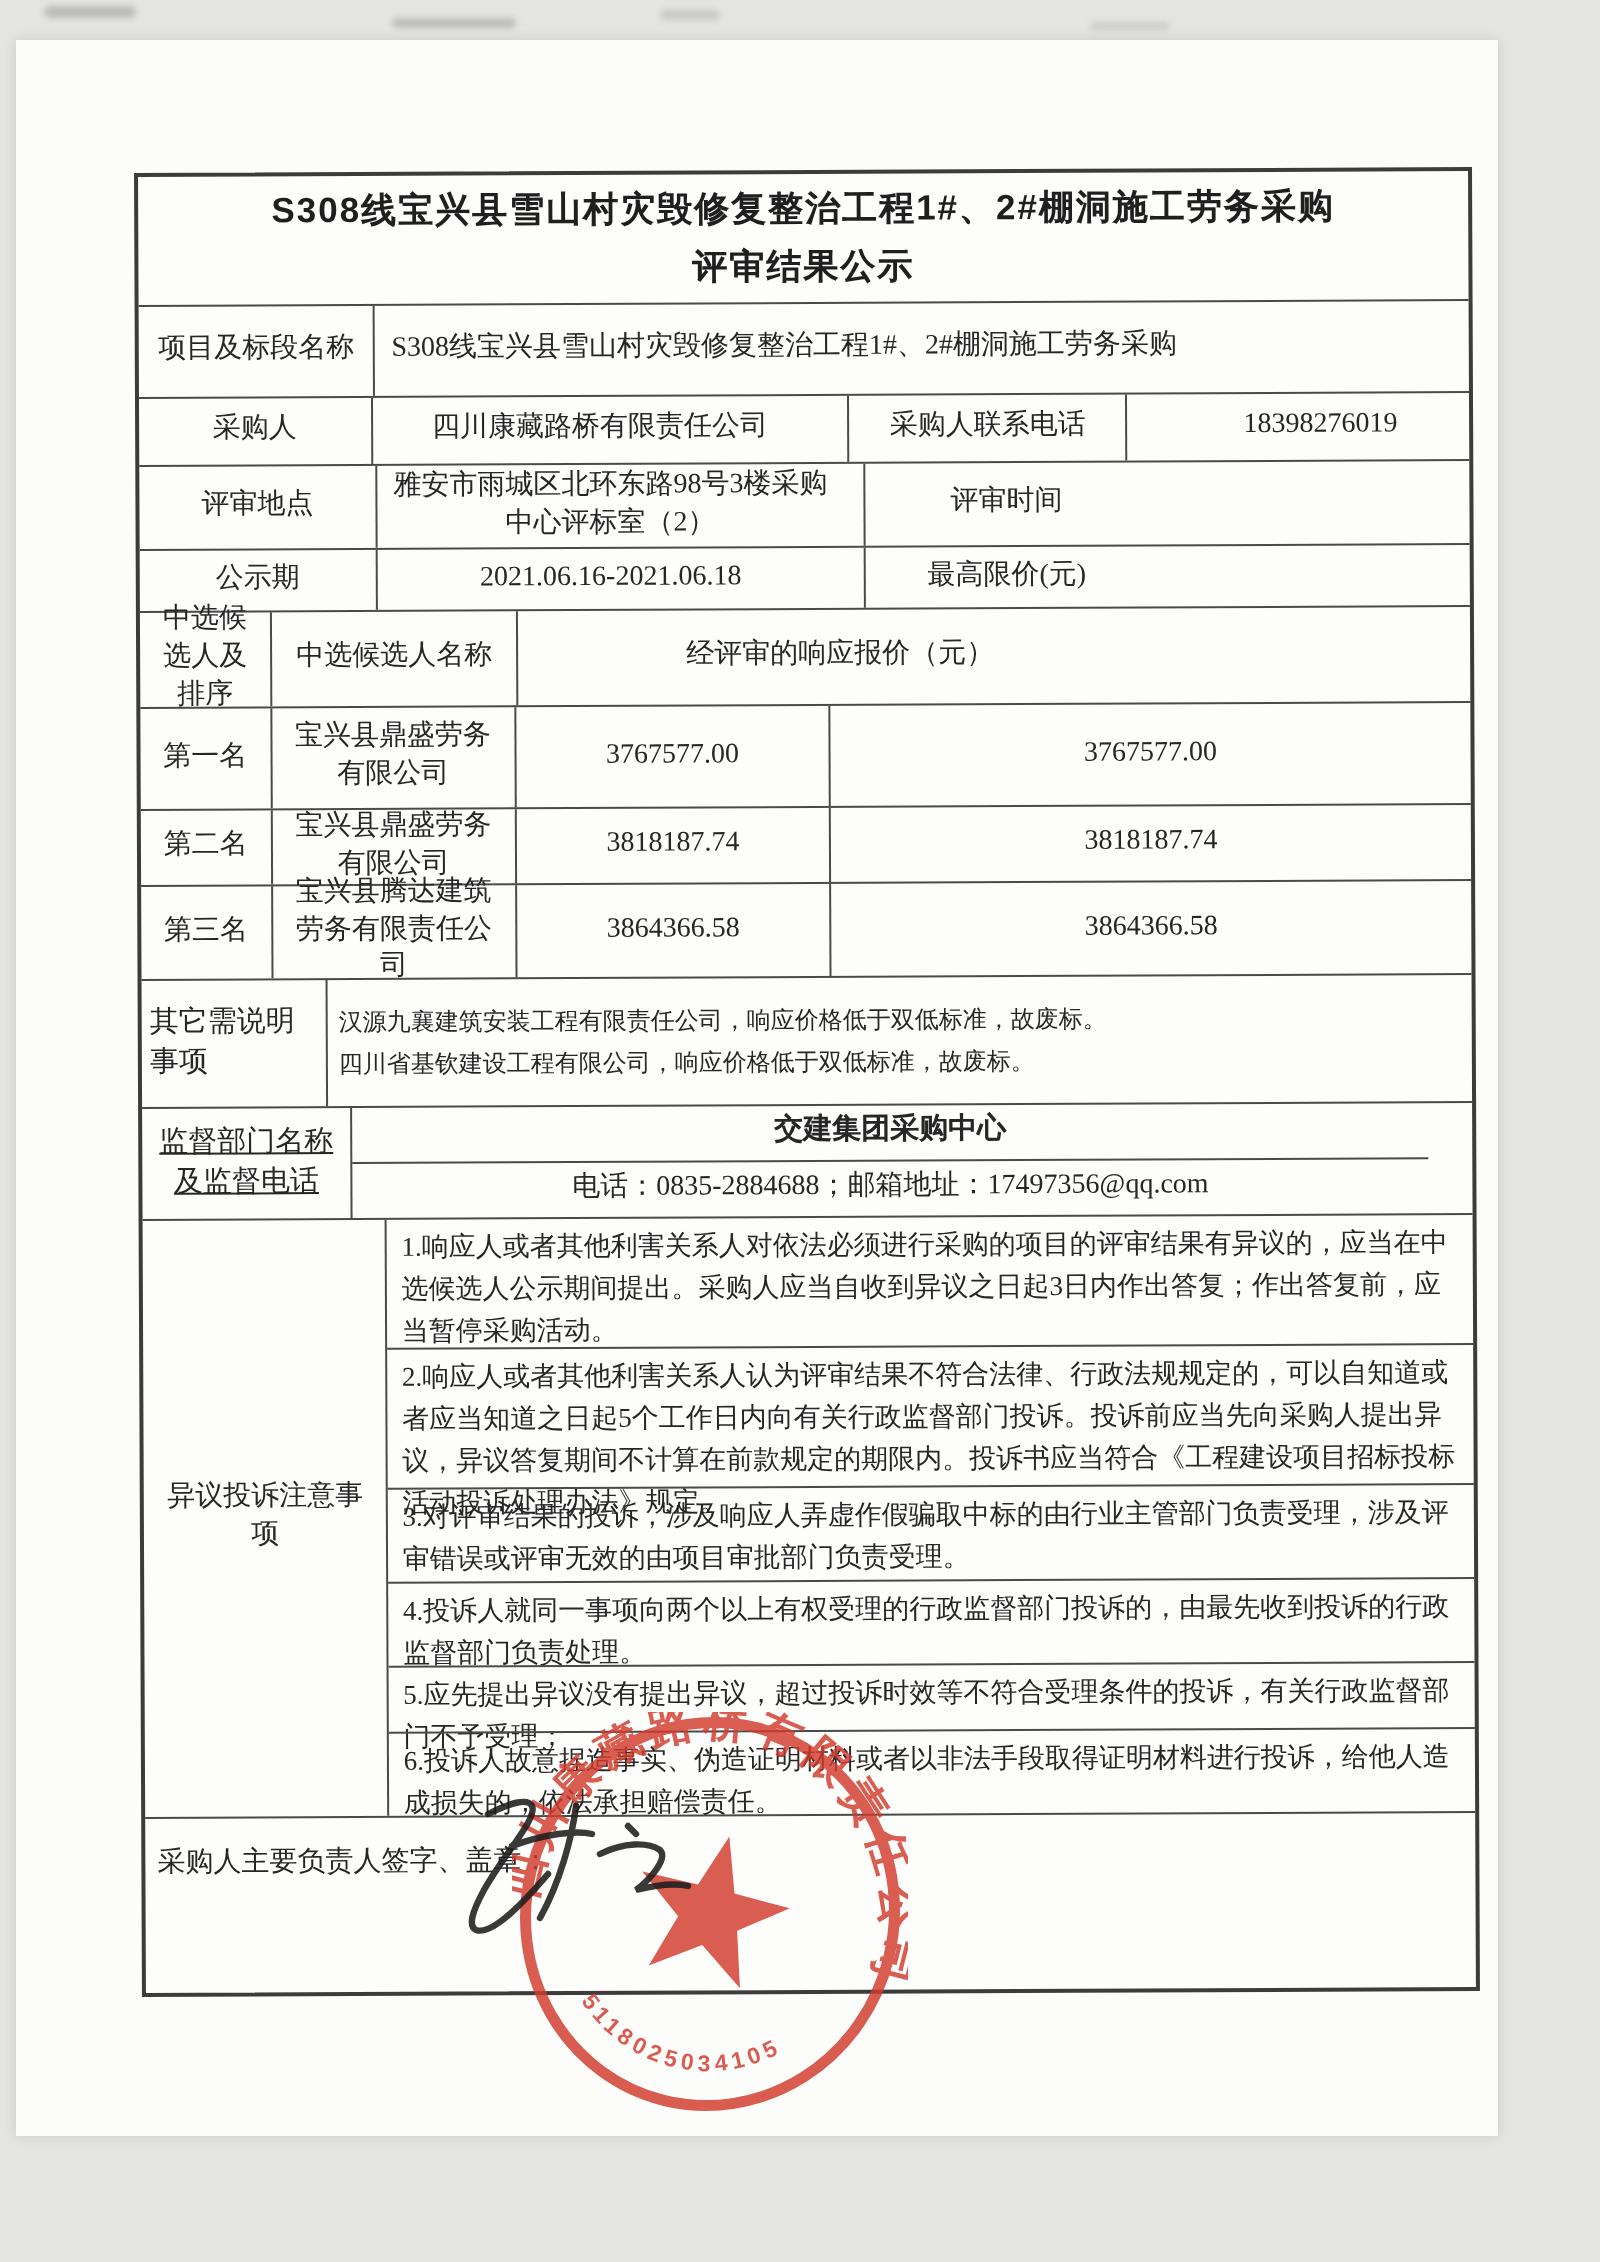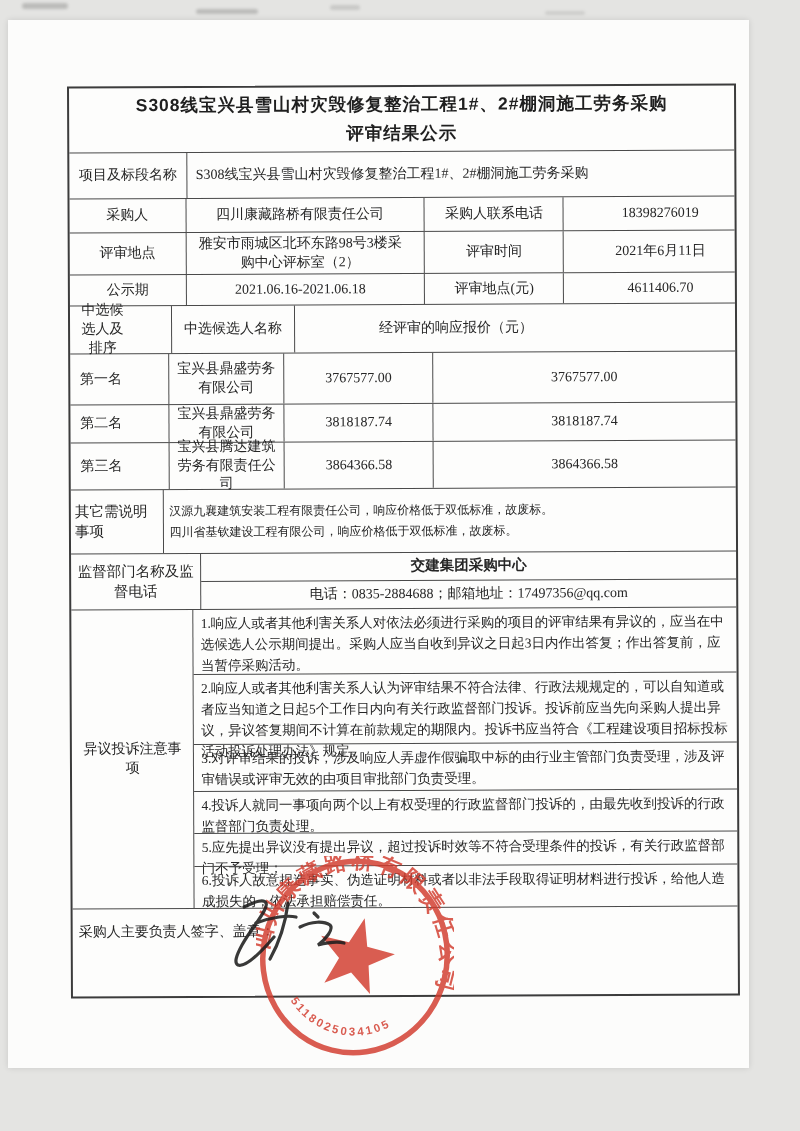--- a/index.html
+++ b/index.html
@@ -48,29 +48,29 @@
   .row-project .v { width:551px; justify-content:flex-start; text-align:left; padding-left:8px; }
   .row-4col { }
   .row-purchaser { height:34px; }
   .row-venue { height:42px; }
   .row-period { height:31px; }
   .c2 { width:234px; }
   .c3 { width:142px;margin-left:10px; }
   .c4 { width:175px;padding-left:28px; }
 
   .row-cand-head { height:48px; }
-  .k1 { width:65px; } .k2 { width:123px;margin-left:36px; } .k3 { width:158px; } .k4 { width:323px; }
+  .k1 { width:65px; } .k2 { width:123px; } .k3 { width:158px; } .k4 { width:323px; }
   .row-cand1 { height:51px; } .row-cand2 { height:38px; } .row-cand3 { height:47px; }
 
   .row-other { height:64px; }
   .row-other .lab { width:93px; font-size:14.5px; justify-content:flex-start; text-align:left; padding:4px; align-items:center; }
   .row-other .v { width:576px; flex-direction:column; align-items:flex-start; justify-content:center; text-align:left; font-size:12px; line-height:1.7; padding-left:5px; }
 
   .row-super { height:56px; }
-  .row-super .lab { width:130px; font-size:14.5px; }
+  .row-super .lab { width:104px; font-size:14.5px;text-decoration:underline; }
   .row-super .v { width:539px; padding:0; flex-direction:column; align-items:stretch; }
   .sup-top, .sup-bottom { height:28px; display:flex; align-items:center; justify-content:center; font-size:14px; }
   .sup-top { border-bottom:1.5px solid #4a4a4a; font-weight:bold; font-family:"Liberation Sans", sans-serif; font-size:14.5px; }
 
   .row-objection { }
   .row-objection .lab { width:122px; font-size:14px; }
   .row-objection .v { width:547px; padding:0; flex-direction:column; align-items:stretch; border-left:1.5px solid #4a4a4a; }
   .obj-item {
     display:block; text-align:left; font-size:13.5px; line-height:1.55;
     padding:4px 7px 2px 7px; border-top:1.5px solid #4a4a4a;
@@ -113,28 +113,26 @@
     <div class="cell w-label">采购人</div>
     <div class="cell c2">四川康藏路桥有限责任公司</div>
     <div class="cell c3">采购人联系电话</div>
     <div class="cell c4">18398276019</div>
   </div>
 
   <div class="row row-4col row-venue">
     <div class="cell w-label">评审地点</div>
     <div class="cell c2">雅安市雨城区北环东路98号3楼采购中心评标室（2）</div>
     <div class="cell c3">评审时间</div>
-    <div class="cell c4">2021年6月11日</div>
   </div>
 
   <div class="row row-4col row-period">
     <div class="cell w-label">公示期</div>
     <div class="cell c2">2021.06.16-2021.06.18</div>
-    <div class="cell c3">评审地点(元)</div>
-    <div class="cell c4">4611406.70</div>
+    <div class="cell c3">最高限价(元)</div>
   </div>
 
   <div class="row row-cand-head">
     <div class="cell k1">中选候选人及排序</div>
     <div class="cell k2">中选候选人名称</div>
     <div class="cell k4">经评审的响应报价（元）</div>
   </div>
 
   <div class="row row-cand1">
     <div class="cell k1">第一名</div>

